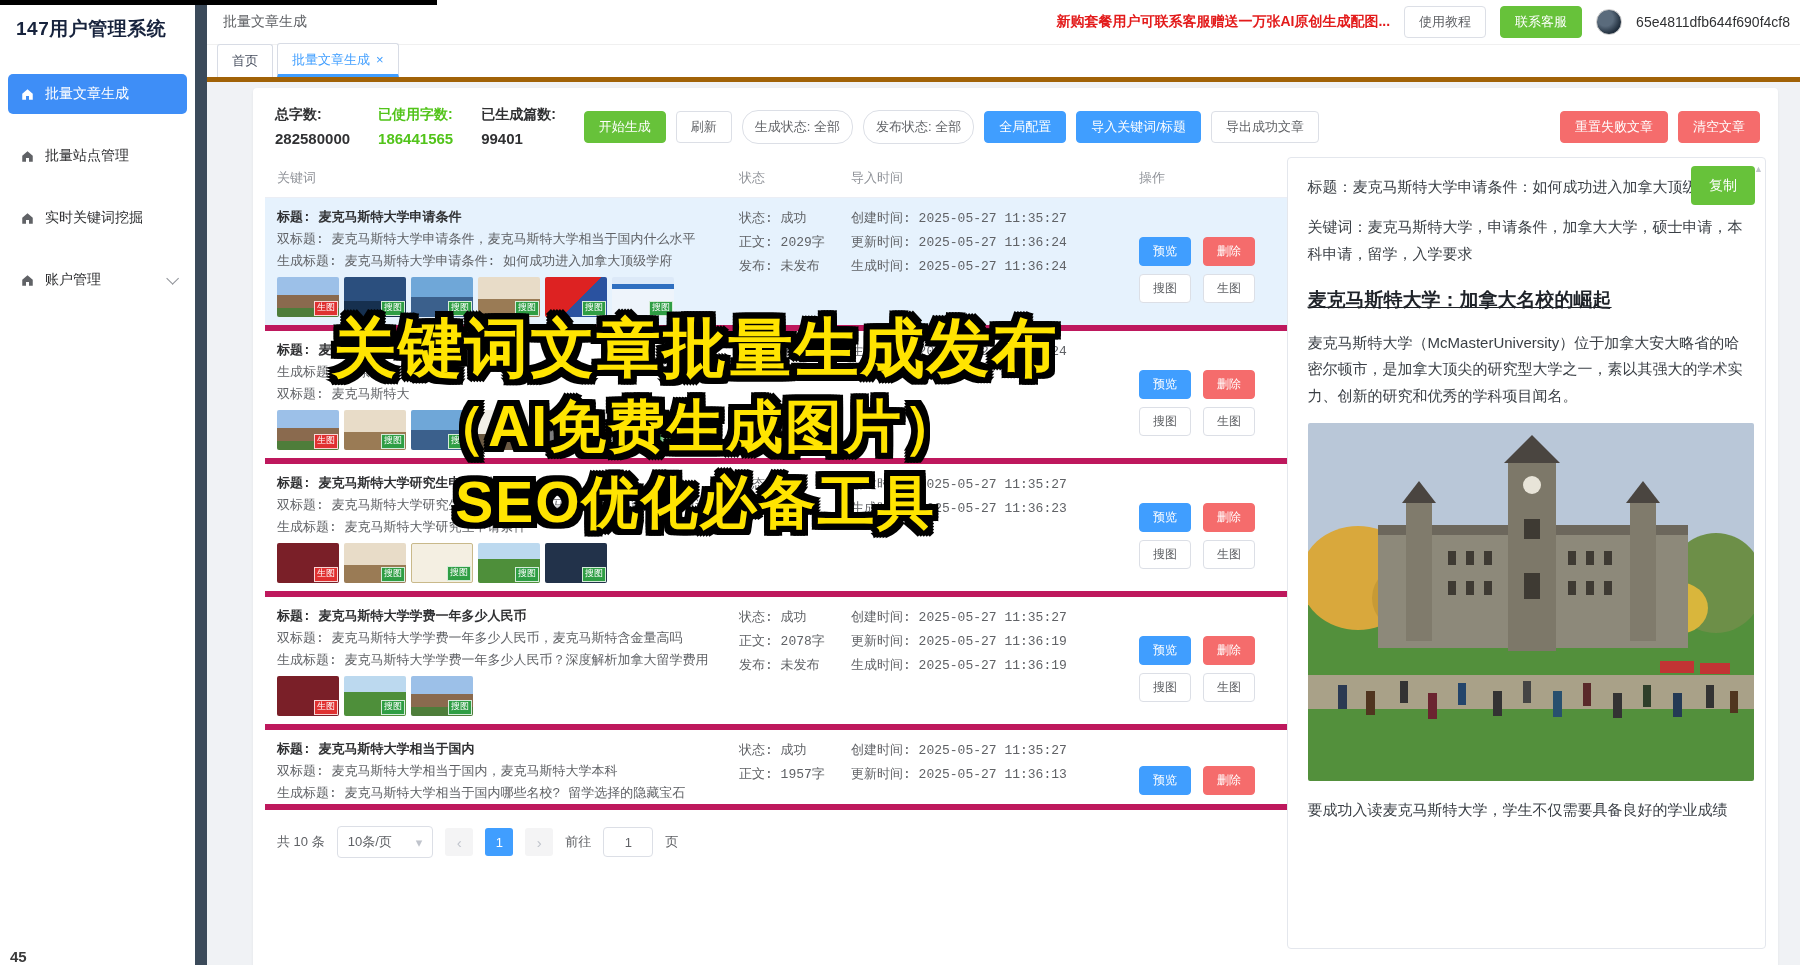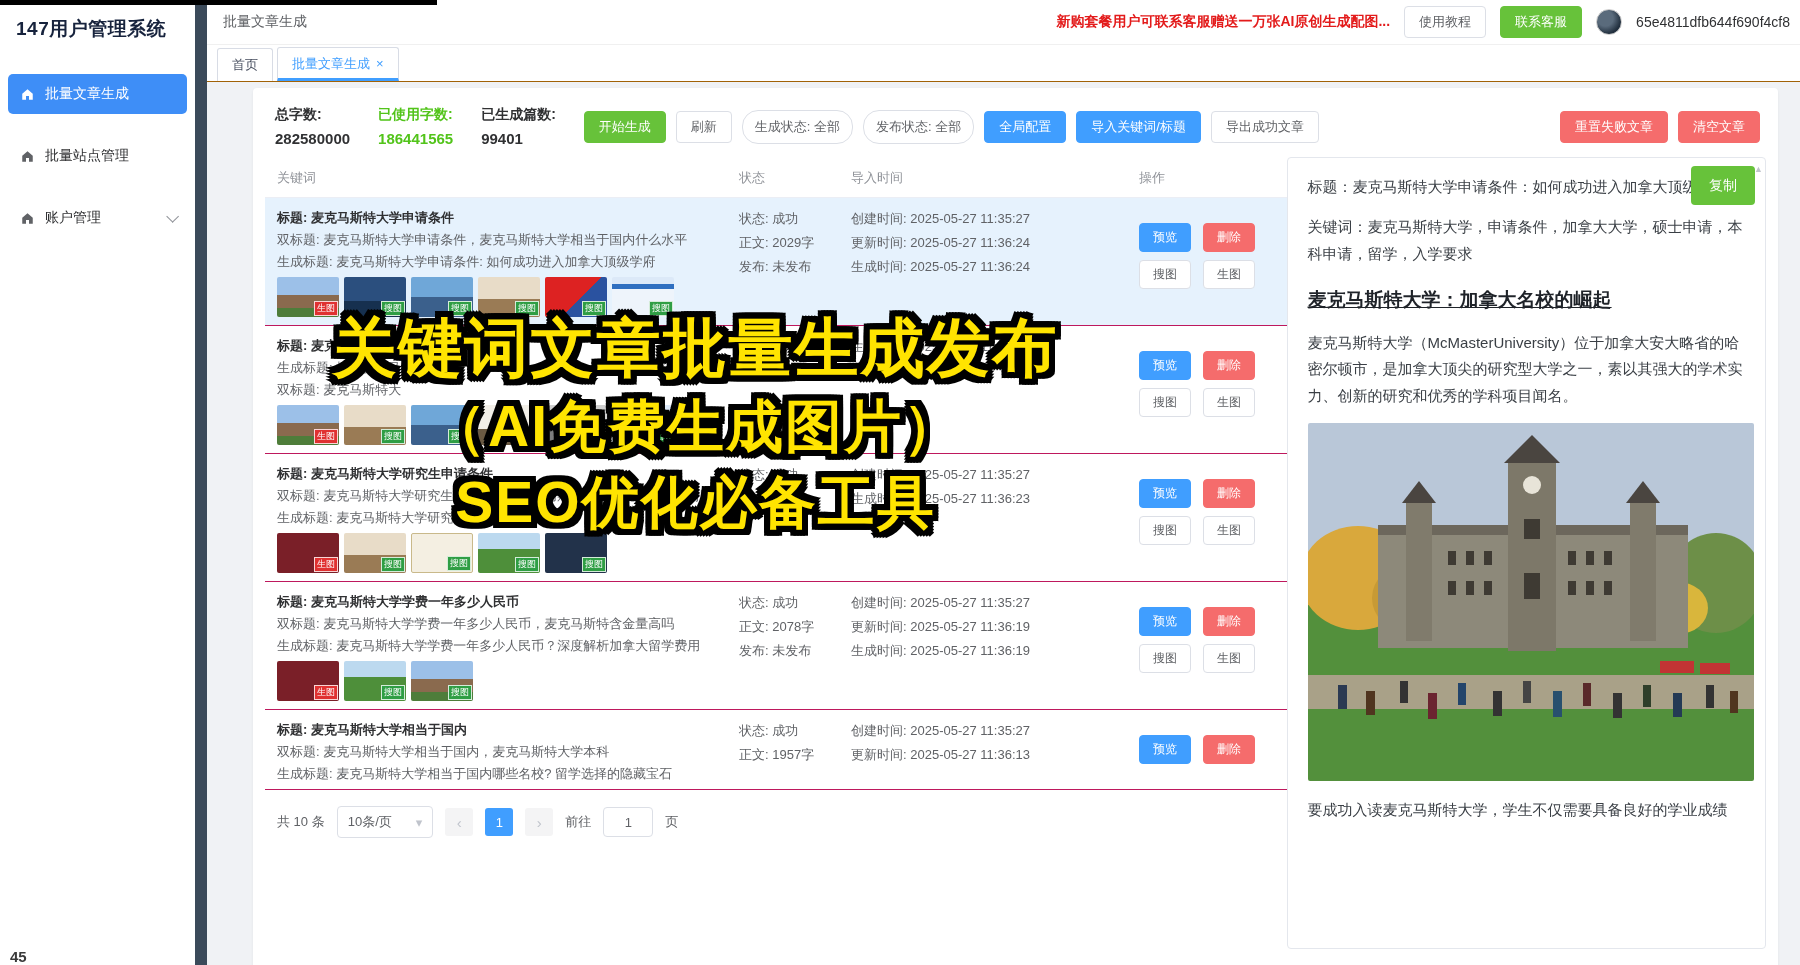--- a/index.html
+++ b/index.html
@@ -32,21 +32,21 @@
   .btn { display:inline-block; border-radius:4px; font-size:13px; padding:6px 14px; cursor:pointer;
     border:1px solid #dcdfe6; background:#fff; color:#606266; white-space:nowrap; text-align:center; }
   .btn.green { background:#67c23a; border-color:#67c23a; color:#fff; }
   .btn.blue  { background:#409eff; border-color:#409eff; color:#fff; }
   .btn.red   { background:#f56c6c; border-color:#f56c6c; color:#fff; }
   .avatar { width:26px; height:26px; border-radius:50%;
     background:radial-gradient(circle at 35% 35%, #5a6b7c 0 35%, #22303f 70%); border:1px solid #ccc; }
   .uid { font-size:14px; color:#303133; }
 
   
-  .tabbar { left:207px; top:45px; width:1593px; height:37px; background:#fff; border-bottom:1px solid #a16207;
+  .tabbar { left:207px; top:45px; width:1593px; height:37px; background:#fff; border-bottom:5px solid #a16207;
     display:flex; align-items:flex-end; padding-left:10px; gap:4px; }
   .tab { font-size:13px; padding:7px 14px; border:1px solid #d8dce5; border-bottom:none; background:#fff;
     color:#495060; border-radius:3px 3px 0 0; cursor:pointer; }
   .tab.active { color:#409eff; border-bottom:3px solid #409eff; padding-bottom:5px; }
   .tab .x { margin-left:6px; color:#409eff; }
 
   .content-bg { left:207px; top:82px; width:1593px; height:883px; background:#f0f2f5; }
 
   
   .card { left:253px; top:88px; width:1525px; height:900px; background:#fff; border-radius:4px;
@@ -61,31 +61,31 @@
   .sel { display:flex; align-items:center; gap:8px; border:1px solid #dcdfe6; border-radius:16px;
     padding:7px 12px; font-size:13px; color:#606266; background:#fff; cursor:pointer; }
   .push-right { margin-left:auto; display:flex; gap:10px; }
 
   
   .card-body { display:flex; padding:0 12px 0 12px; }
   .table-area { width:1030px; }
   .thead { display:grid; grid-template-columns:462px 112px 288px 1fr; padding:12px 10px 10px 12px;
     font-size:13px; color:#909399; border-bottom:1px solid #ebeef5; }
   .trow { display:grid; grid-template-columns:462px 112px 288px 1fr; padding:9px 10px 8px 12px;
-    border-bottom:1px solid #be185d; font-size:13px; }
+    border-bottom:6px solid #be185d; font-size:13px;font-family:Liberation Mono, monospace; }
   .trow.selected { background:#e6f2fd; }
   .kw .t1 { font-weight:bold; color:#303133; line-height:22px; }
   .kw .t2 { color:#606266; line-height:22px; }
   .thumbs { display:flex; gap:5px; margin-top:4px; }
   .thumb { width:62px; height:40px; border-radius:2px; position:relative; overflow:hidden; cursor:pointer; }
   .badge { position:absolute; right:1px; bottom:1px; font-size:9px; color:#fff; padding:0 2px; line-height:13px;
     border:1px solid rgba(255,255,255,.8); }
   .b-red { background:#e03131; } .b-green { background:#2f9e44; }
   .stcell div, .tmcell div { line-height:24px; color:#606266; white-space:nowrap; }
-  .accell { display:flex; flex-direction:column; gap:8px; align-items:flex-start; padding-top:16px; }
+  .accell { display:flex; flex-direction:column; gap:8px; align-items:flex-start; padding-top:16px;justify-content:center; }
   .acrow { display:flex; gap:12px; }
   .btn.sm { padding:5px 13px; font-size:12px; }
   .r5 { height:80px; overflow:hidden; }
 
   
   .v-campus { background:linear-gradient(180deg,#9cc0e8 0 45%,#8a6a4e 45% 78%,#4e7d3a 78%); }
   .v-sky    { background:linear-gradient(180deg,#2b4f7e 0 60%,#16304f 60%); }
   .v-city   { background:linear-gradient(180deg,#6fa7d8 0 50%,#3b608c 50%); }
   .v-class  { background:linear-gradient(180deg,#e8dcc8 0 55%,#9a7b55 55%); }
   .v-flag   { background:linear-gradient(135deg,#d22 0 55%,#2a52a0 55%); }
@@ -141,20 +141,26 @@
       <svg width="15" height="15" viewBox="0 0 20 20">
           <path d="M3 9 L10 3 L17 9 V17 H12 V12 H8 V17 H3 Z" fill="currentColor"></path>
         </svg>
       <span>批量文章生成</span>
     </div>
     <div class="menu-item">
       <svg width="15" height="15" viewBox="0 0 20 20">
           <path d="M3 9 L10 3 L17 9 V17 H12 V12 H8 V17 H3 Z" fill="#606266"></path>
         </svg>
       <span>批量站点管理</span>
+    </div>
+    <div class="menu-item">
+      <svg width="15" height="15" viewBox="0 0 20 20">
+          <path d="M3 9 L10 3 L17 9 V17 H12 V12 H8 V17 H3 Z" fill="#606266"></path>
+        </svg>
+      <span>实时关键词挖掘</span>
     </div>
     <div class="menu-item">
       <svg width="15" height="15" viewBox="0 0 20 20">
           <path d="M3 9 L10 3 L17 9 V17 H12 V12 H8 V17 H3 Z" fill="#606266"></path>
         </svg>
       <span>账户管理</span>
       <span class="chev"></span>
     </div>
   </nav>
 </aside>

